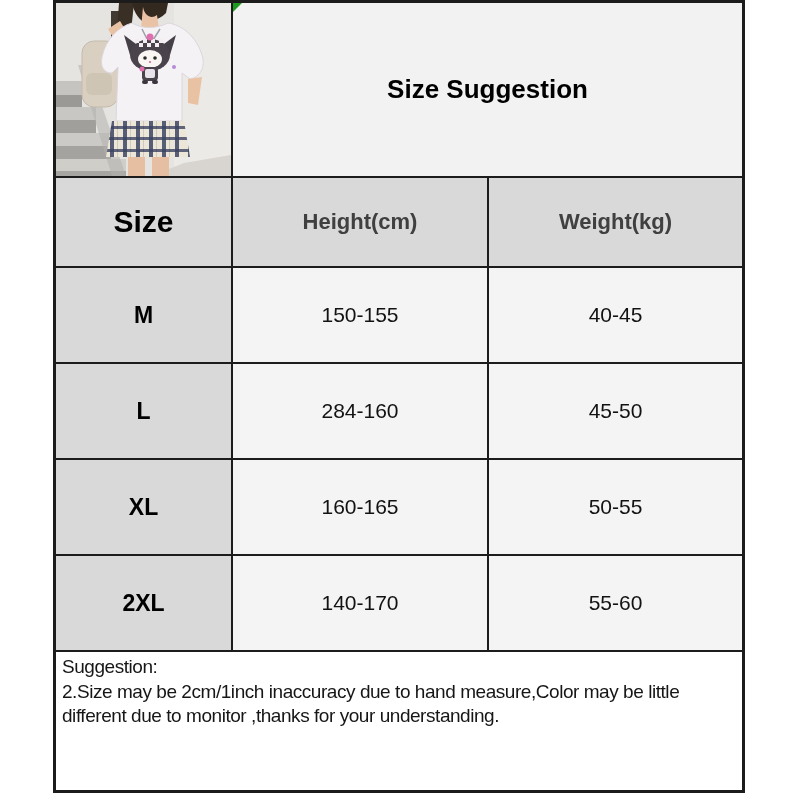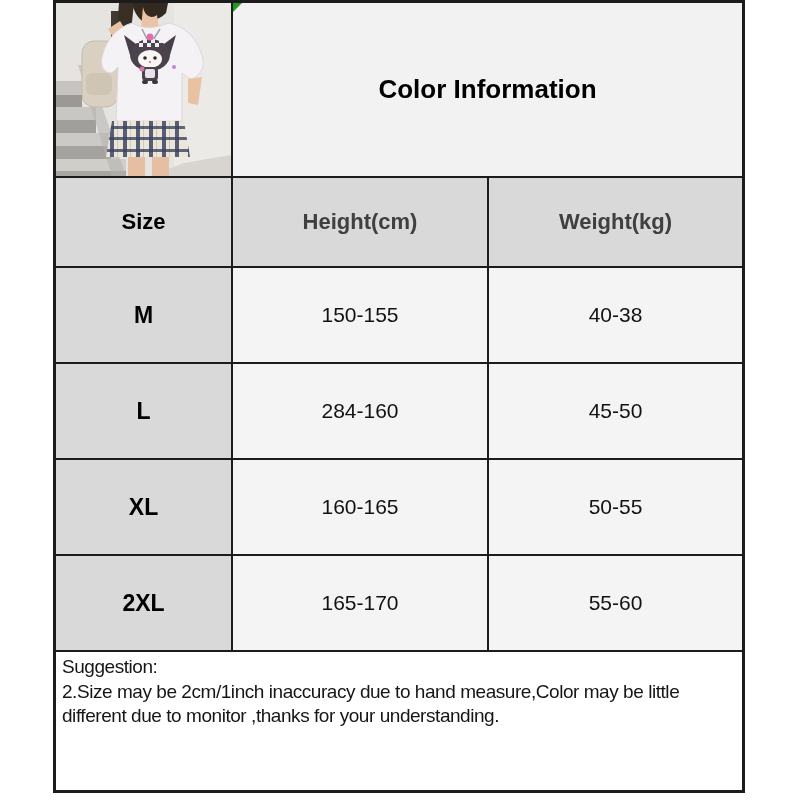--- a/index.html
+++ b/index.html
@@ -37,21 +37,21 @@
   .info-cell { grid-column: 2 / 4; background: #f2f2f2; }
   .title { font-size: 26px; font-weight: bold; color: #000; }
   .corner-marker {
     position: absolute;
     top: 0; left: 0;
     width: 0; height: 0;
     border-top: 9px solid #1f9b1f;
     border-right: 9px solid transparent;
   }
   .head-cell { background: #d9d9d9; }
-  .size-head { font-size: 22px; font-weight: bold; color: #000; }
+  .size-head { font-size: 30px; font-weight: bold; color: #000; }
   .col-head { font-size: 22px; font-weight: bold; color: #404040; }
   .size-cell { background: #d9d9d9; font-size: 23px; font-weight: bold; color: #000; }
   .value-cell { background: #f4f4f4; font-size: 21px; color: #121212; text-align: right; }
   .attention-cell {
     grid-column: 1 / 4;
     background: #ffffff;
     display: block;
     padding: 3px 6px;
     box-sizing: border-box;
     overflow: hidden;
@@ -154,41 +154,41 @@
         </g>
       </g>
 
       <rect x="72" y="154" width="17" height="19" fill="#e6bfa2"></rect>
       <rect x="96" y="154" width="17" height="19" fill="#e6bfa2"></rect>
     </svg>
   </div>
 
   <div class="cell info-cell">
     <span class="corner-marker"></span>
-    <span class="title">Color Information</span>
+    <span class="title">Size Suggestion</span>
   </div>
 
   <div class="cell head-cell size-head">Size</div>
   <div class="cell head-cell col-head">Height(cm)</div>
   <div class="cell head-cell col-head">Weight(kg)</div>
 
   <div class="cell size-cell">M</div>
   <div class="cell value-cell">150-155</div>
-  <div class="cell value-cell">40-38</div>
+  <div class="cell value-cell">40-45</div>
 
   <div class="cell size-cell">L</div>
   <div class="cell value-cell">284-160</div>
   <div class="cell value-cell">45-50</div>
 
   <div class="cell size-cell">XL</div>
   <div class="cell value-cell">160-165</div>
   <div class="cell value-cell">50-55</div>
 
   <div class="cell size-cell">2XL</div>
-  <div class="cell value-cell">165-170</div>
+  <div class="cell value-cell">140-170</div>
   <div class="cell value-cell">55-60</div>
 
   <div class="cell attention-cell">
     <div class="attention-line">Suggestion:</div>
     <div class="attention-line">2.Size may be 2cm/1inch inaccuracy due to hand measure,Color may be little</div>
     <div class="attention-line">different due to monitor ,thanks for your understanding.</div>
   </div>
 
 </div>
 

